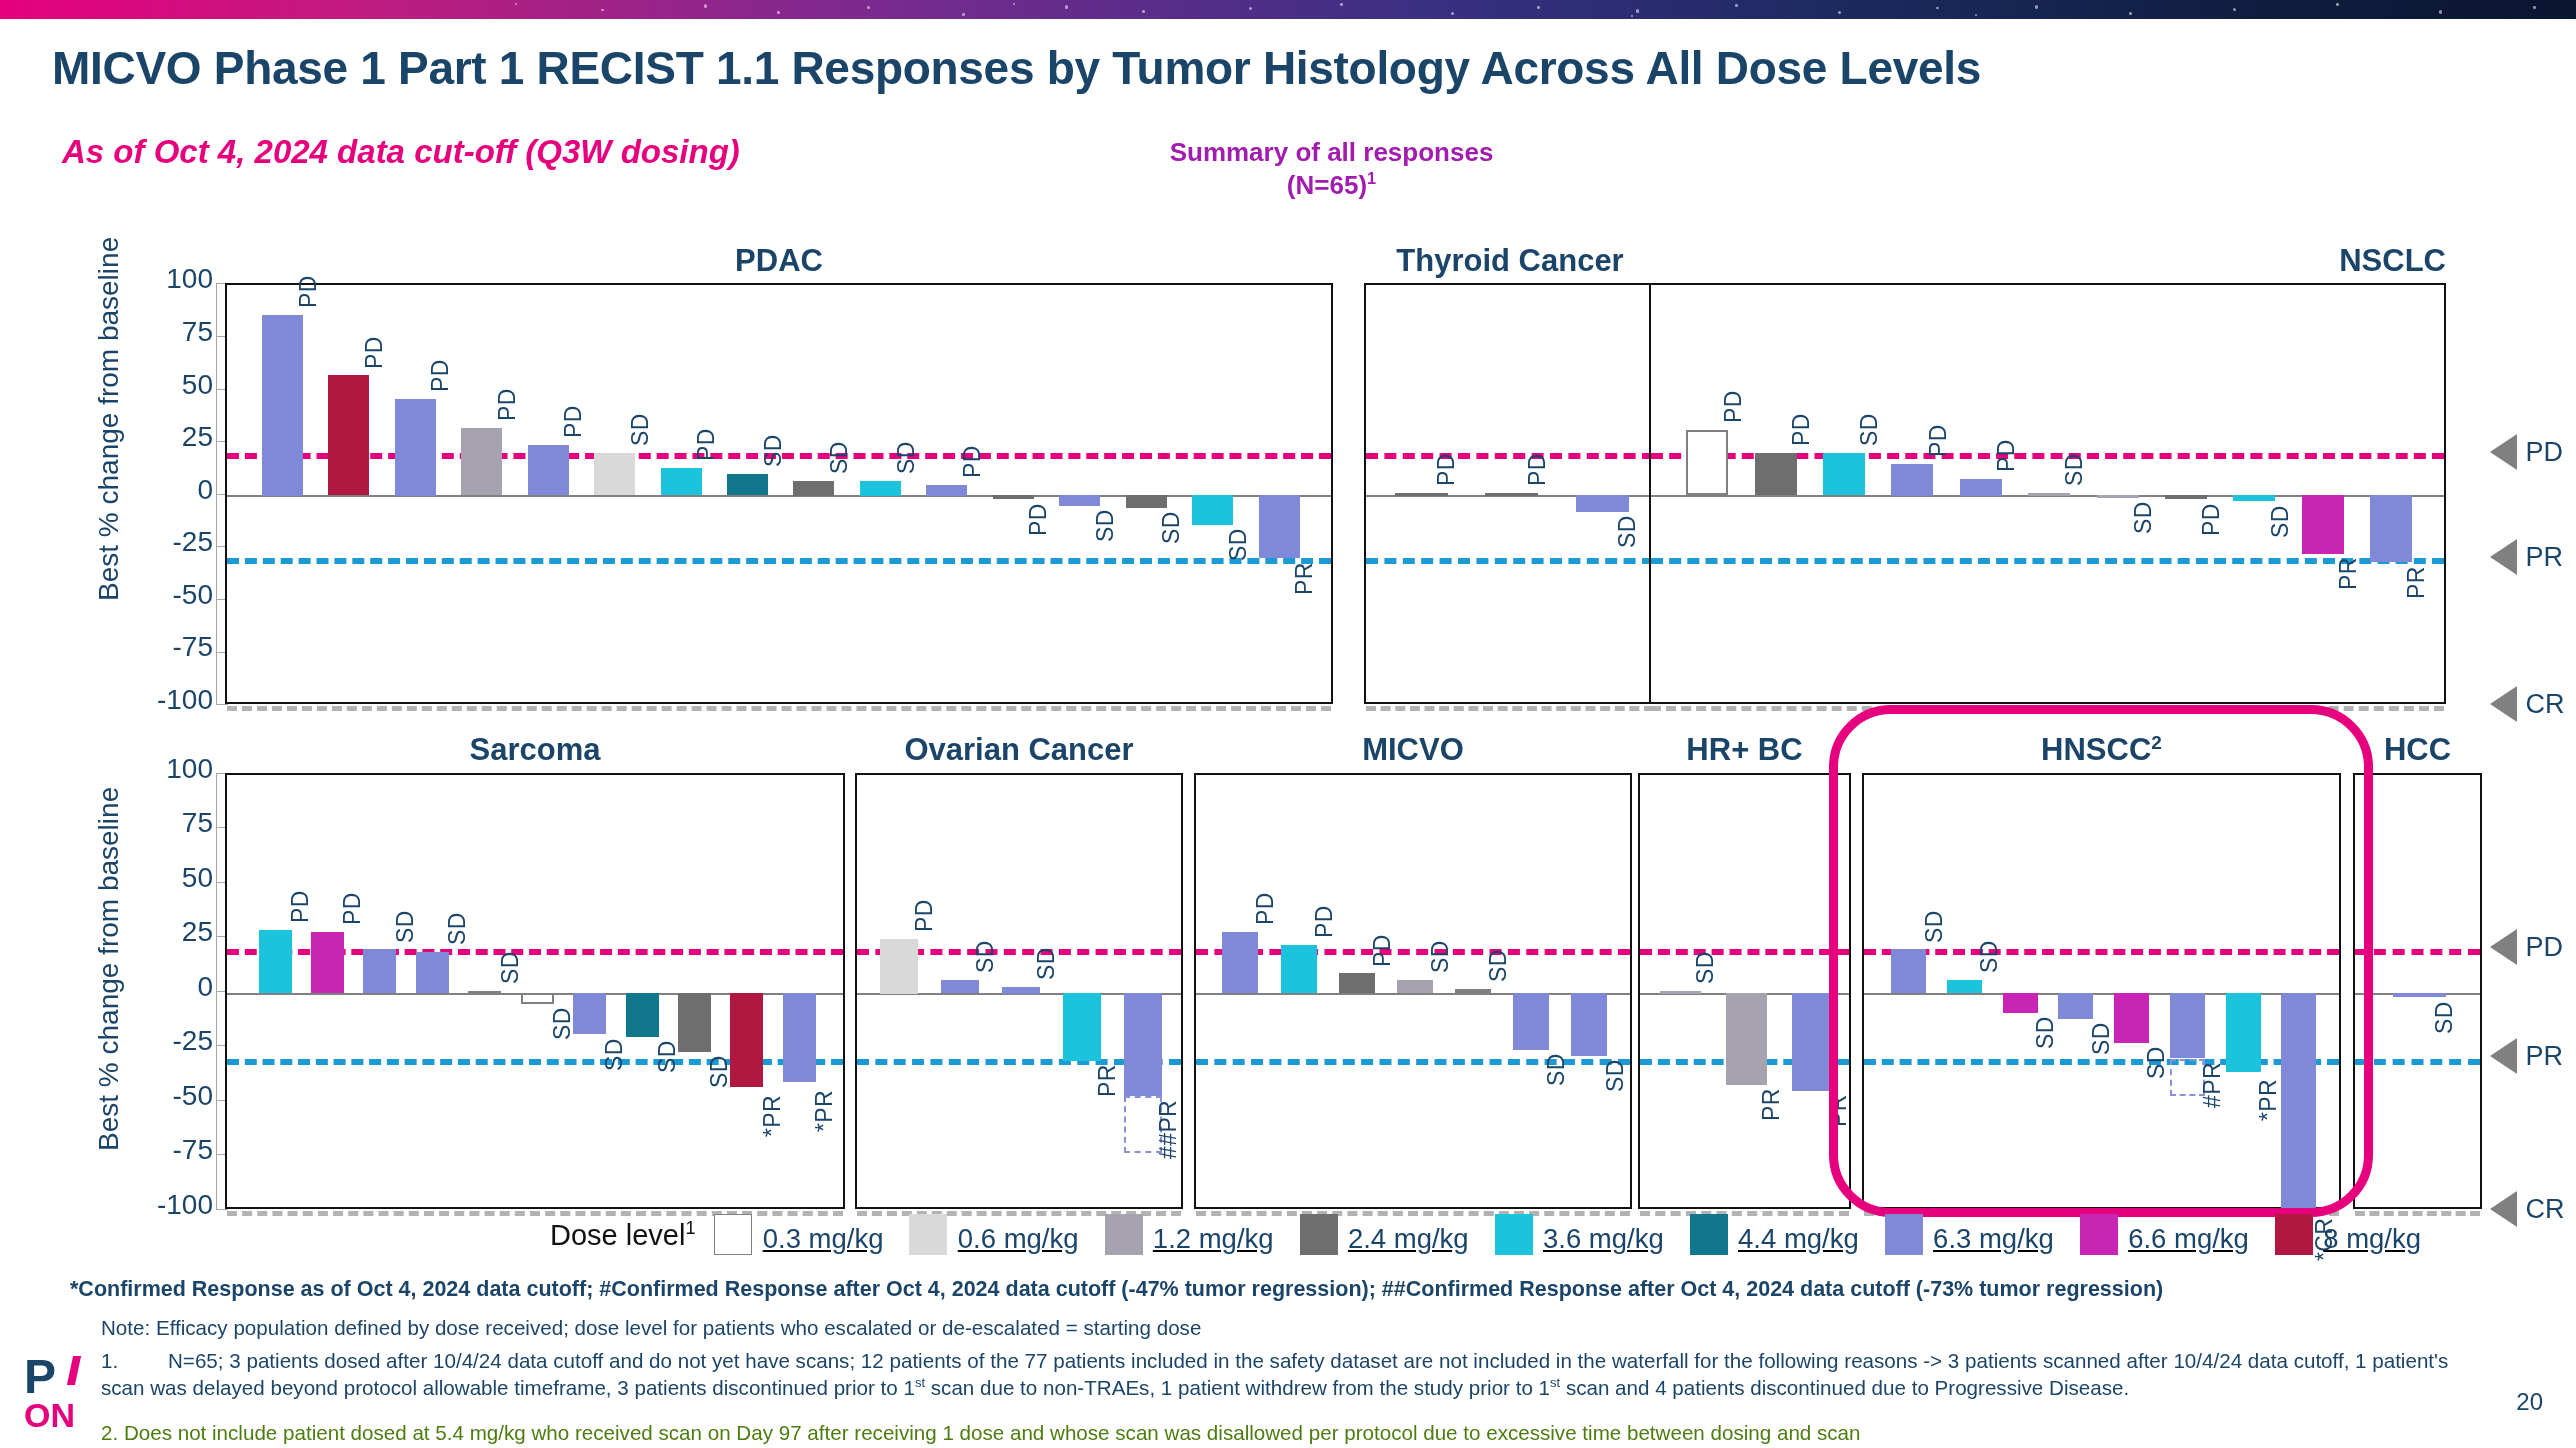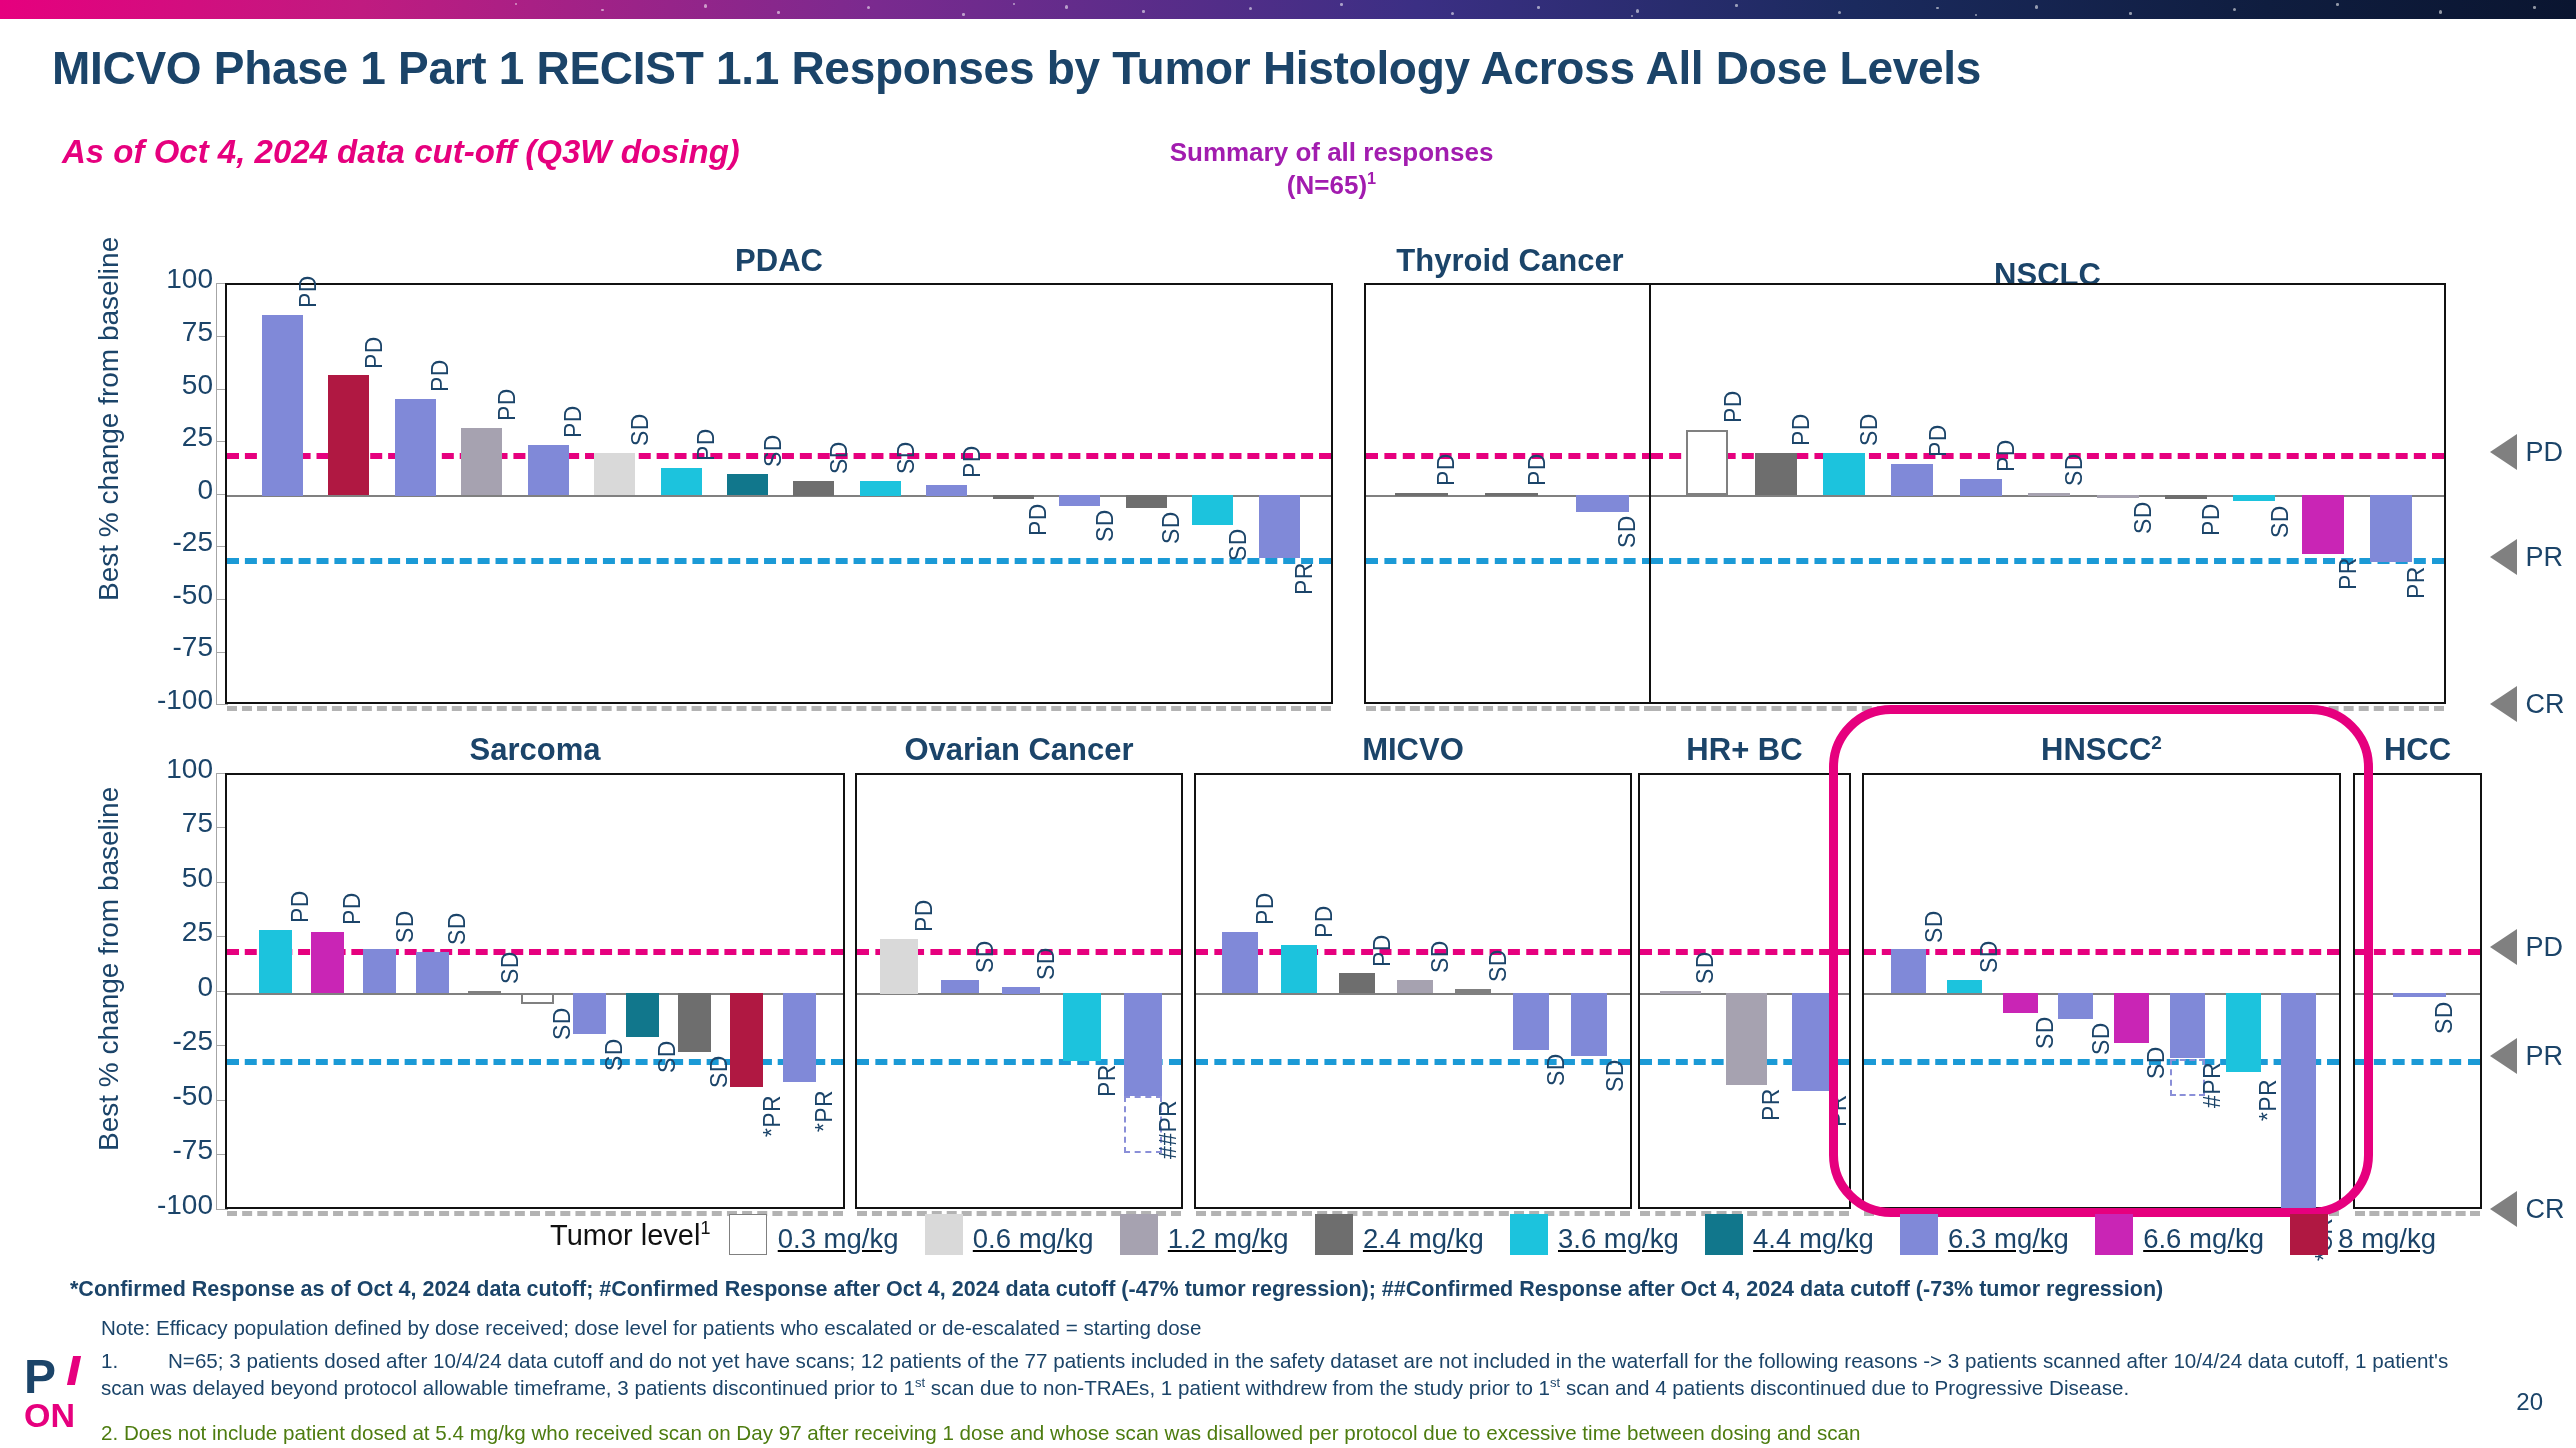--- a/index.html
+++ b/index.html
@@ -260,21 +260,21 @@
         <div class="refline ref-cr" style="top: 421px;"></div>
         <div class="zeroline" style="top: 210px;"></div>
         <div class="bar" style="left: 29px; top: 208px; width: 53px; height: 2.6px; background: rgb(110, 110, 110);"></div>
         <div class="bar-label" style="left: 67px; top: 201px;">PD</div>
         <div class="bar" style="left: 119px; top: 208px; width: 53px; height: 2.6px; background: rgb(110, 110, 110);"></div>
         <div class="bar-label" style="left: 158px; top: 201px;">PD</div>
         <div class="bar" style="left: 210px; top: 210px; width: 53px; height: 17px; background: rgb(128, 137, 216);"></div>
         <div class="bar-label" style="left: 248px; top: 263px;">SD</div>
       </div>
     </div>
-    <div class="panel-title" style="left: 1649px; width: 797px; top: 257px;"><span>NSCLC</span></div>
+    <div class="panel-title" style="left: 1649px; width: 797px; top: 243px; text-align: right;"><span>NSCLC</span></div>
     <div class="panel" style="left: 1649px; top: 283px; width: 797px; height: 421px;">
       <div class="plot">
         <div class="refline ref-pd" style="top: 168px;"></div>
         <div class="refline ref-pr" style="top: 273px;"></div>
         <div class="refline ref-cr" style="top: 421px;"></div>
         <div class="zeroline" style="top: 210px;"></div>
         <div class="bar" style="left: 35px; top: 145px; width: 42px; height: 65px; background: rgb(255, 255, 255); border: 2.6px solid rgb(128, 128, 128);"></div>
         <div class="bar-label" style="left: 69px; top: 138px;">PD</div>
         <div class="bar" style="left: 104px; top: 168px; width: 42px; height: 42px; background: rgb(110, 110, 110);"></div>
         <div class="bar-label" style="left: 137px; top: 161px;">PD</div>
@@ -446,21 +446,21 @@
     </div>
     <div class="marker" style="left: 2490px; top: 1191px;">
       <div class="tri"></div>
       <span>CR</span>
     </div>
   </div>
 
 <div id="hnscc-highlight" style="left: 1829px; top: 705px; width: 544px; height: 512px;"></div>
 
 <div id="legend">
-  <div id="legend-title"><span>Tumor level</span><sup>1</sup></div>
+  <div id="legend-title"><span>Dose level</span><sup>1</sup></div>
   <div id="legend-items" style="display:flex;align-items:center;">
       <div class="legend-item">
         <div class="swatch" style="background: rgb(255, 255, 255); border-color: rgb(128, 128, 128);"></div>
         <span>0.3 mg/kg</span>
       </div>
       <div class="legend-item">
         <div class="swatch" style="background: rgb(217, 217, 217); border-color: rgb(217, 217, 217);"></div>
         <span>0.6 mg/kg</span>
       </div>
       <div class="legend-item">

